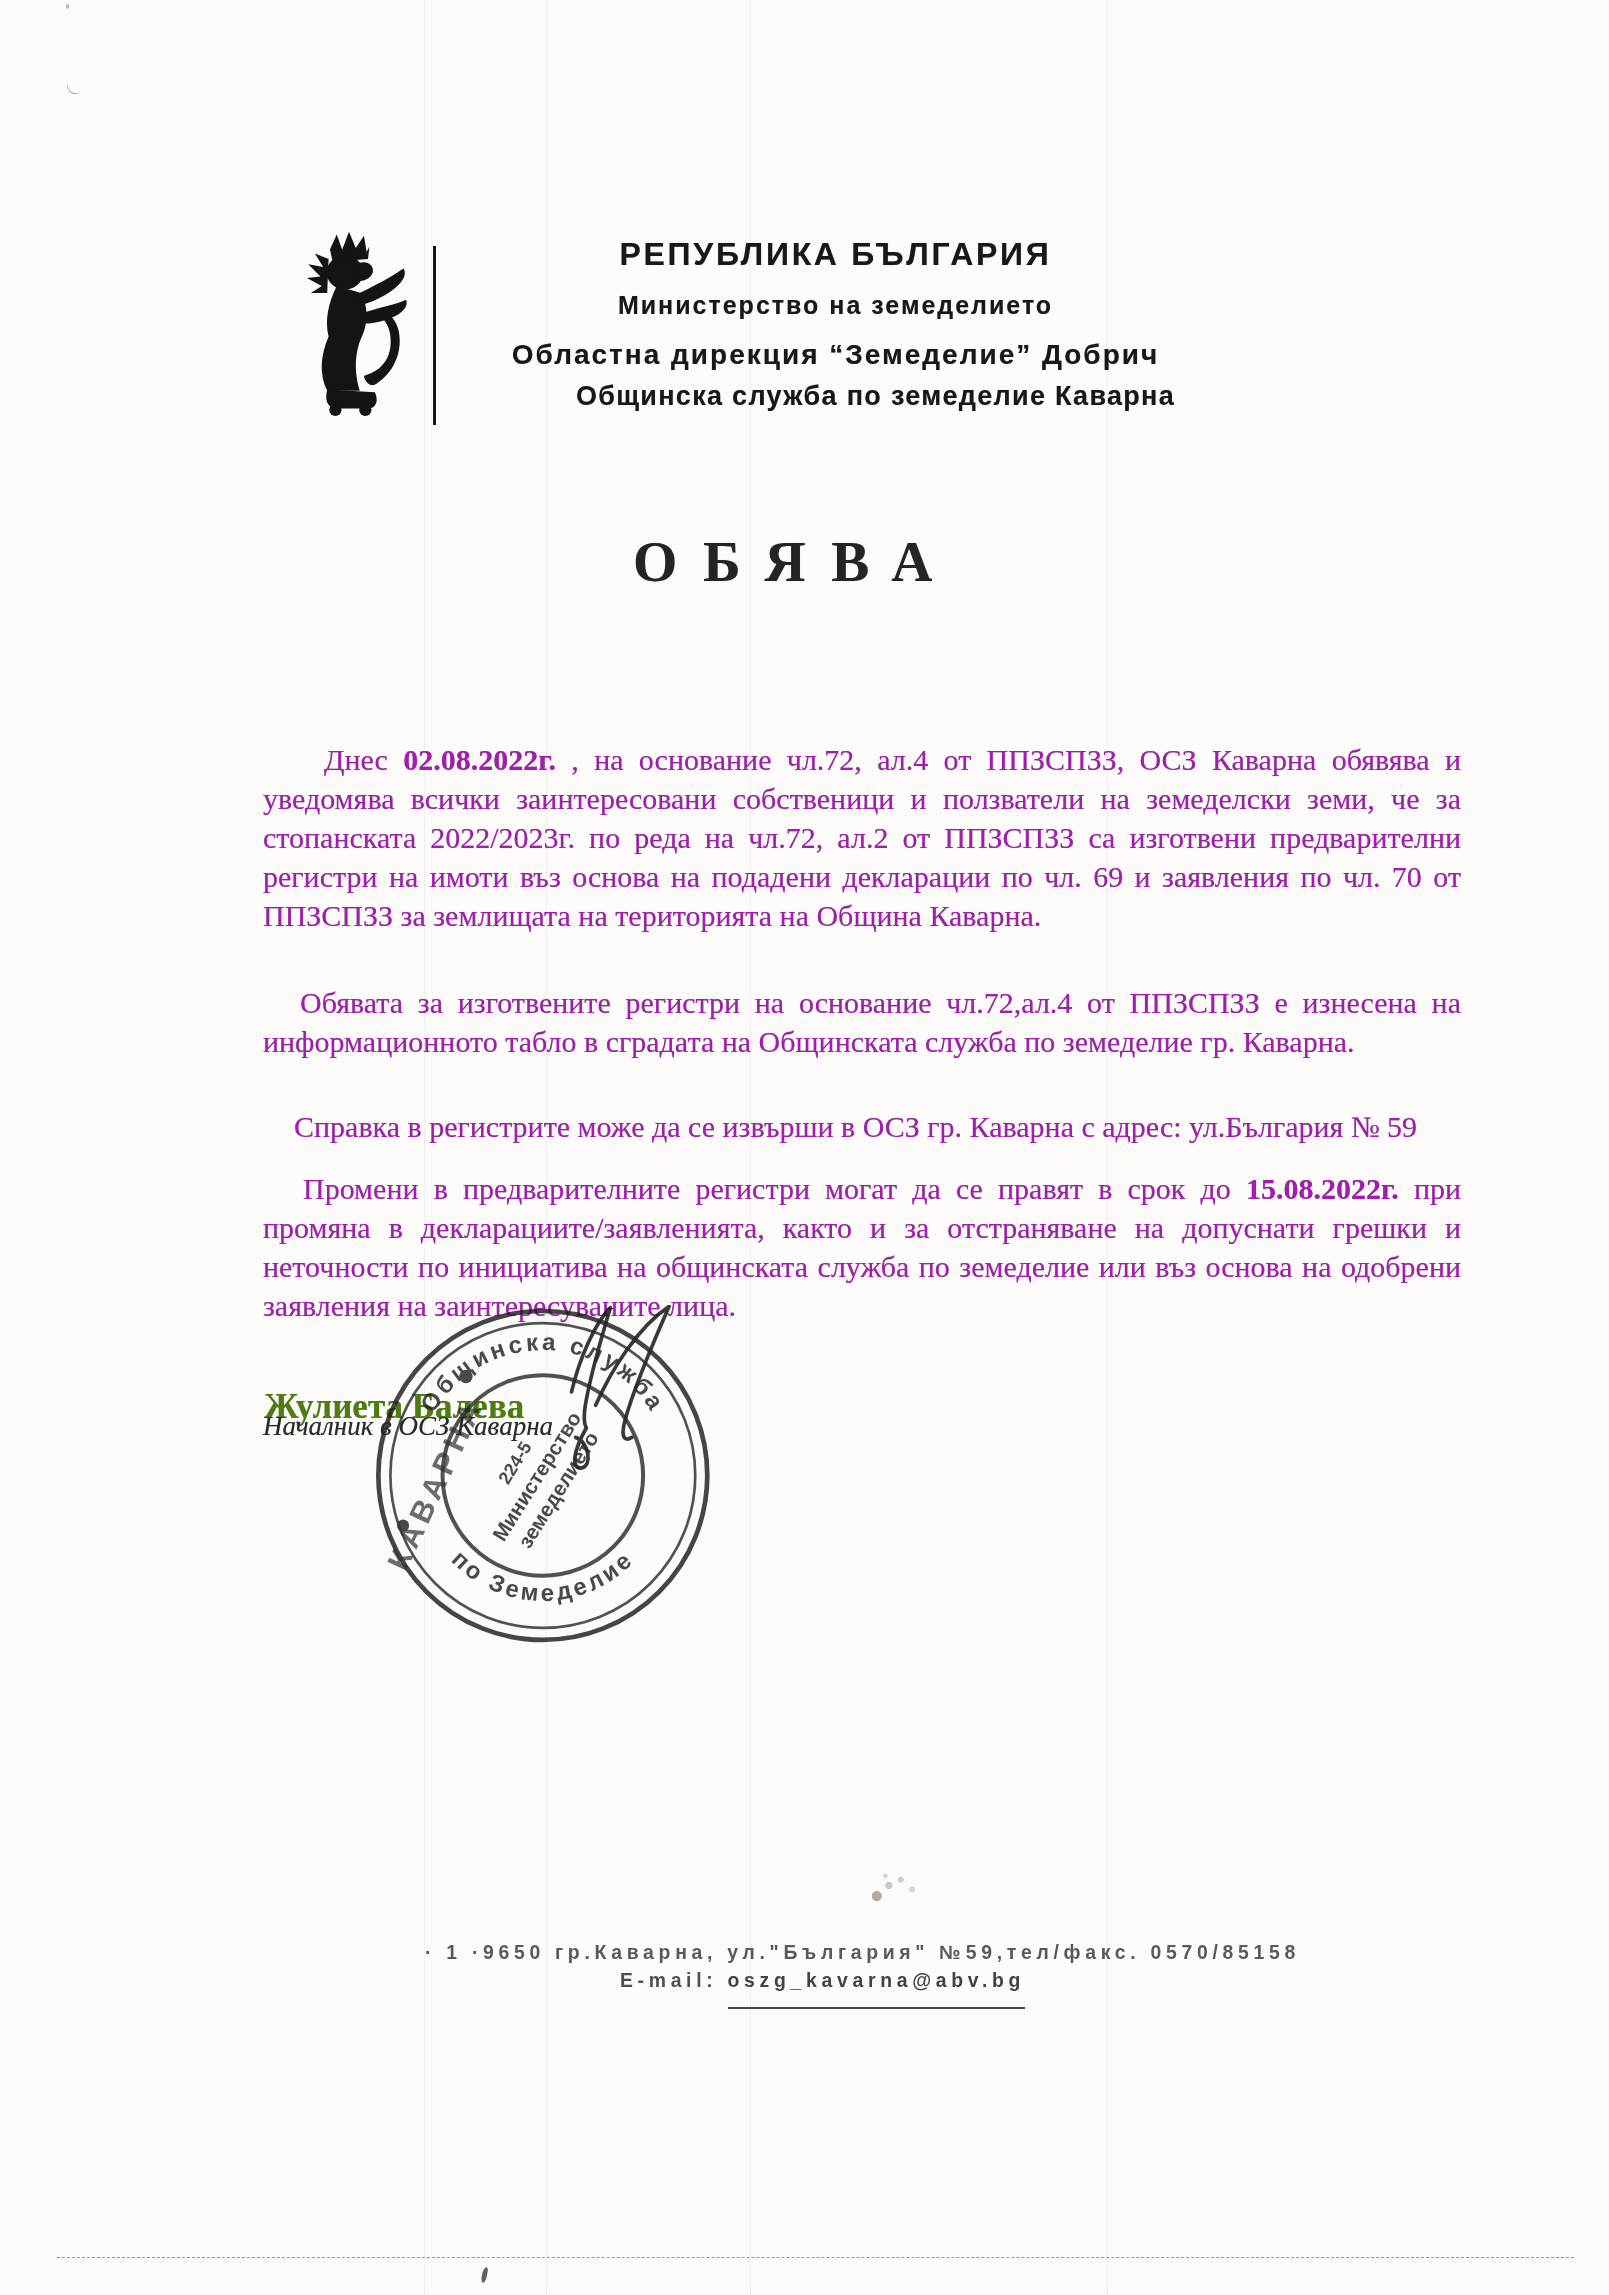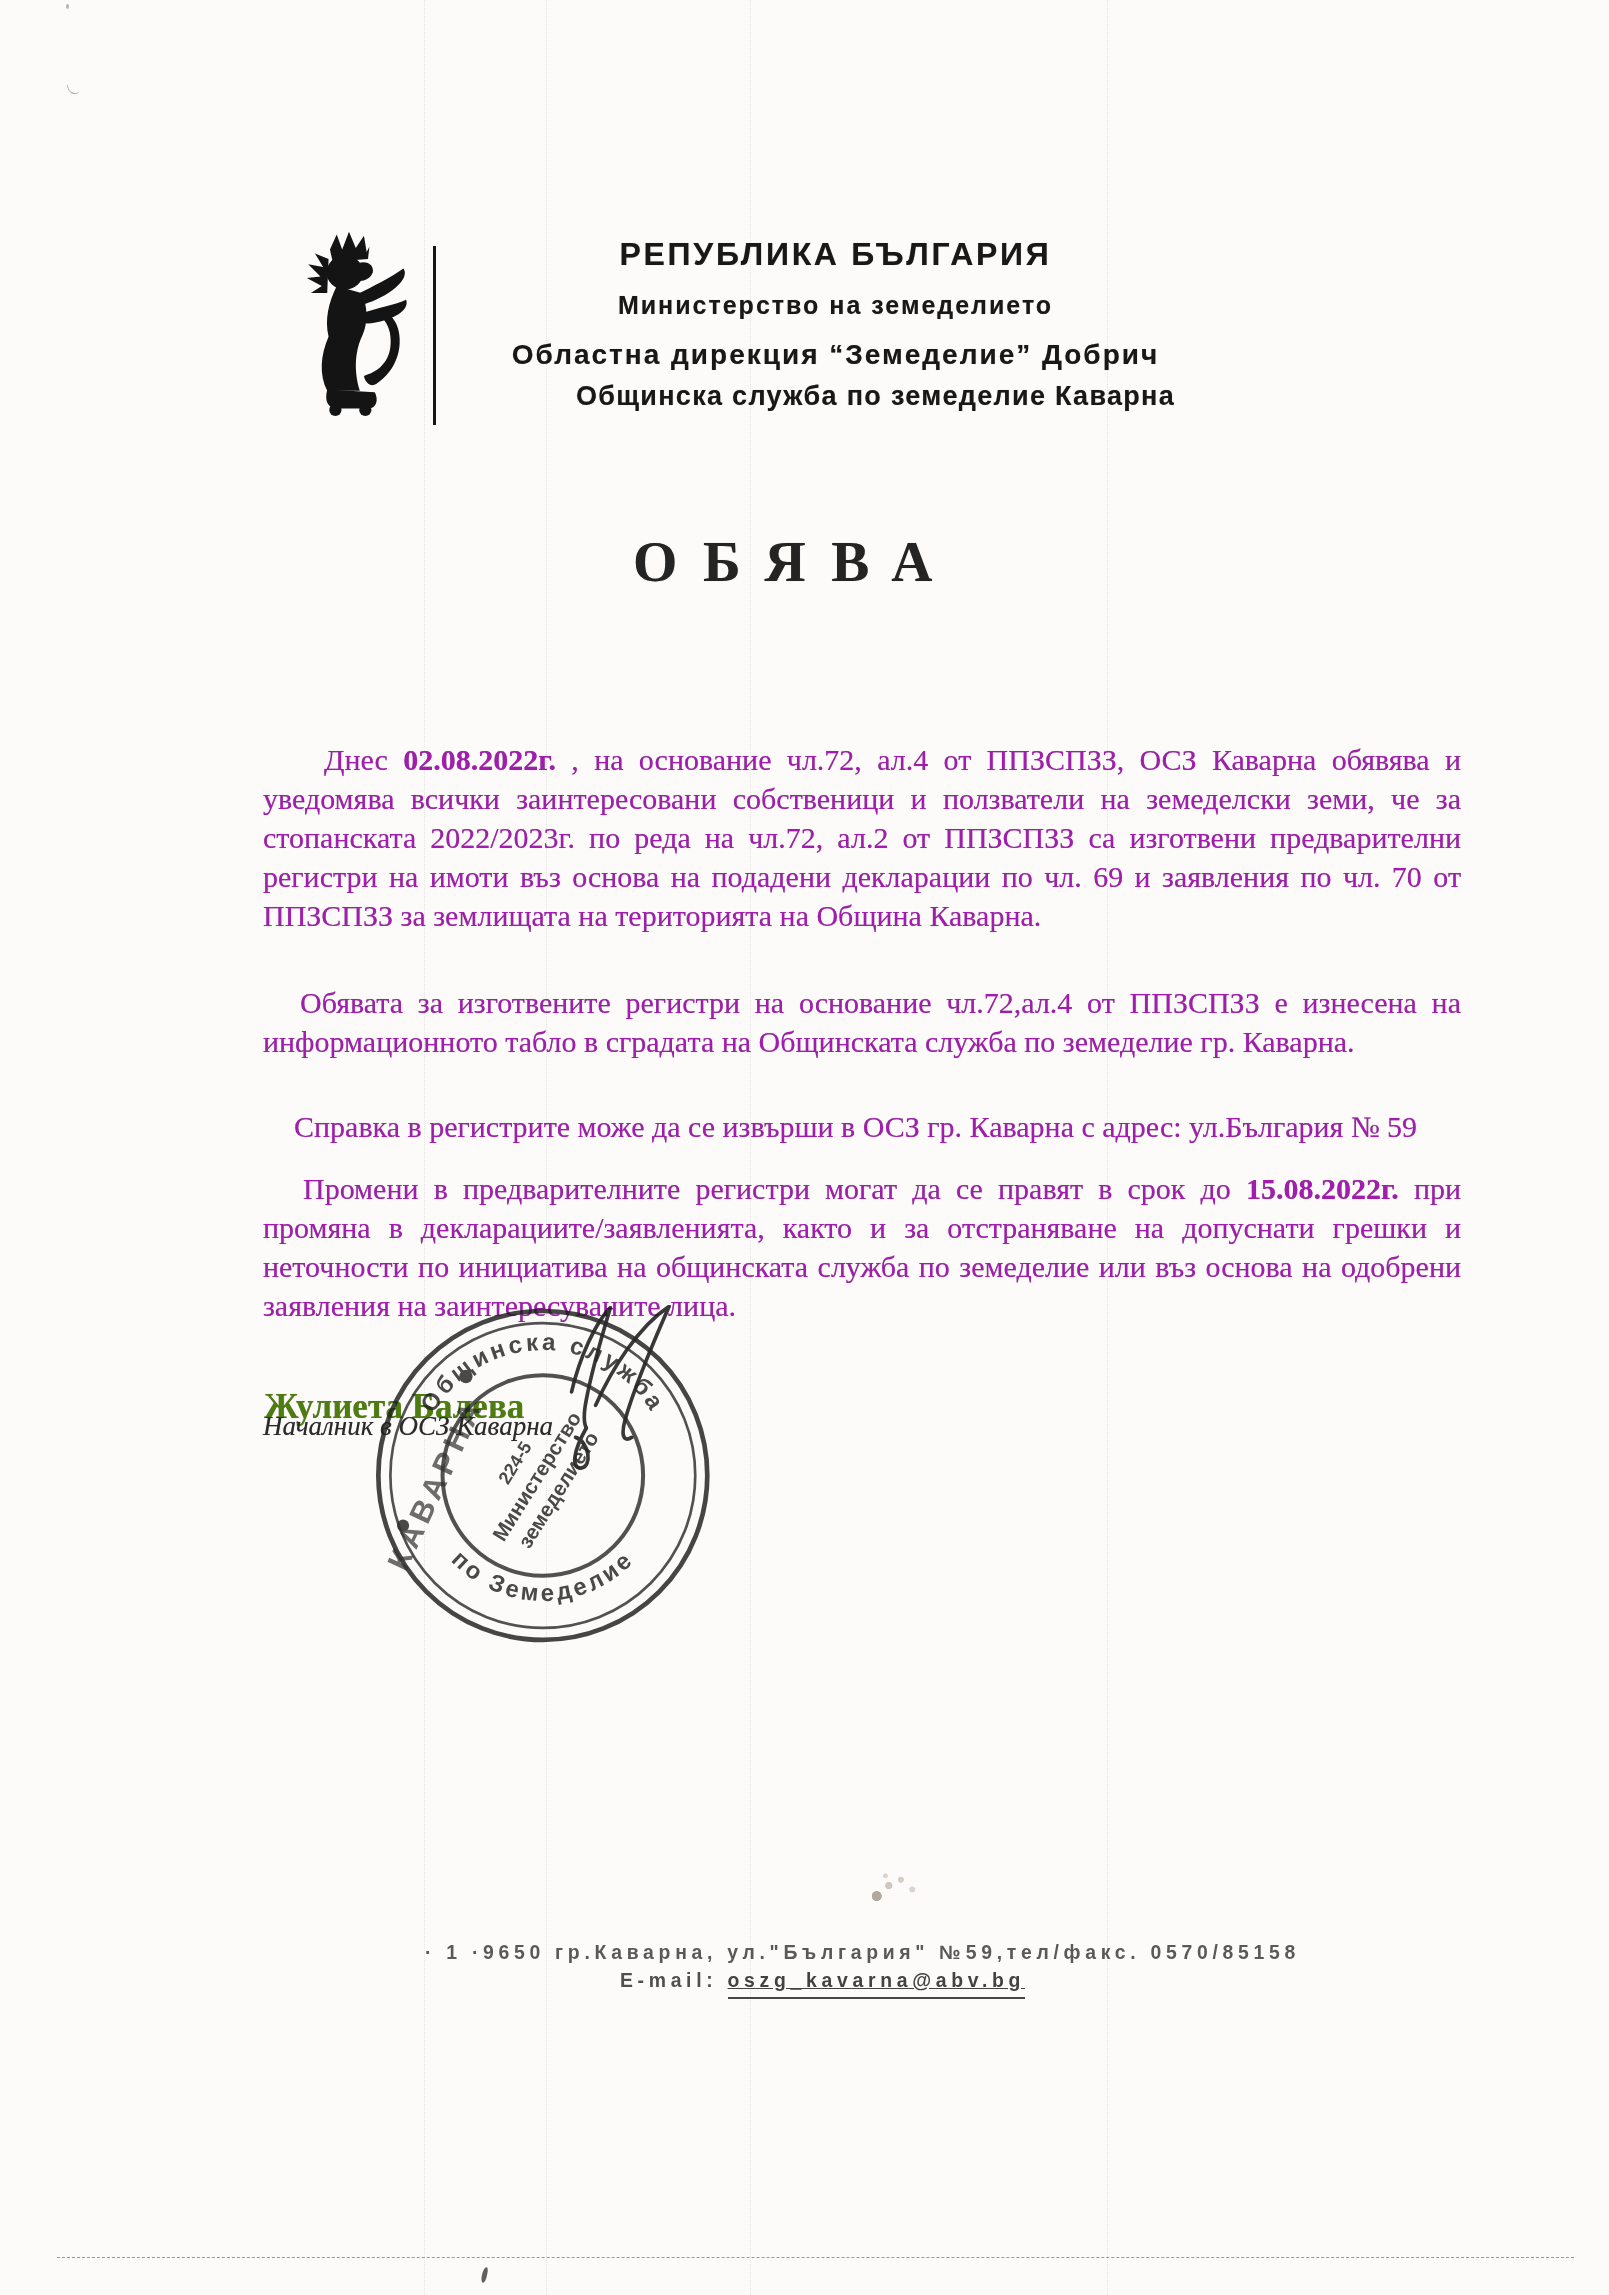--- a/index.html
+++ b/index.html
@@ -50,21 +50,21 @@
   
   .sig-name{left:264px;top:1363px;font-size:35px;font-weight:bold;color:#4d7c0f;margin-top:24px;}
   .sig-title{left:263px;top:1411px;font-size:27px;font-style:italic;color:#2a2a2a;}
   .stamp{left:371px;top:1305px;width:351px;height:351px;opacity:.93;}
 
   
   .footer{left:241px;top:1943px;width:1243px;text-align:center;
           font-family:"Liberation Sans", sans-serif;font-weight:bold;color:#3d3d3d;}
   .footer .f1{font-size:19.4px;letter-spacing:4.7px;line-height:1.0;opacity:.85;}
   .footer .f2{font-size:19.4px;letter-spacing:4.7px;line-height:1.0;margin-top:8.7px;transform:translateX(-40px);opacity:.9;}
-  .footer .email{border-bottom:2px solid #333;padding-bottom:6px;color:#2f2f2f;text-decoration:underline;}
+  .footer .email{border-bottom:2px solid #333;padding-bottom:16px;color:#2f2f2f;}
 </style>
 </head>
 <body>
 
 <div class="scanline" style="left:424px"></div>
 <div class="scanline" style="left:546px"></div>
 <div class="scanline" style="left:750px"></div>
 <div class="scanline" style="left:1107px"></div>
 <div class="speck-dot"></div>
 <div class="speck-squiggle"></div>

